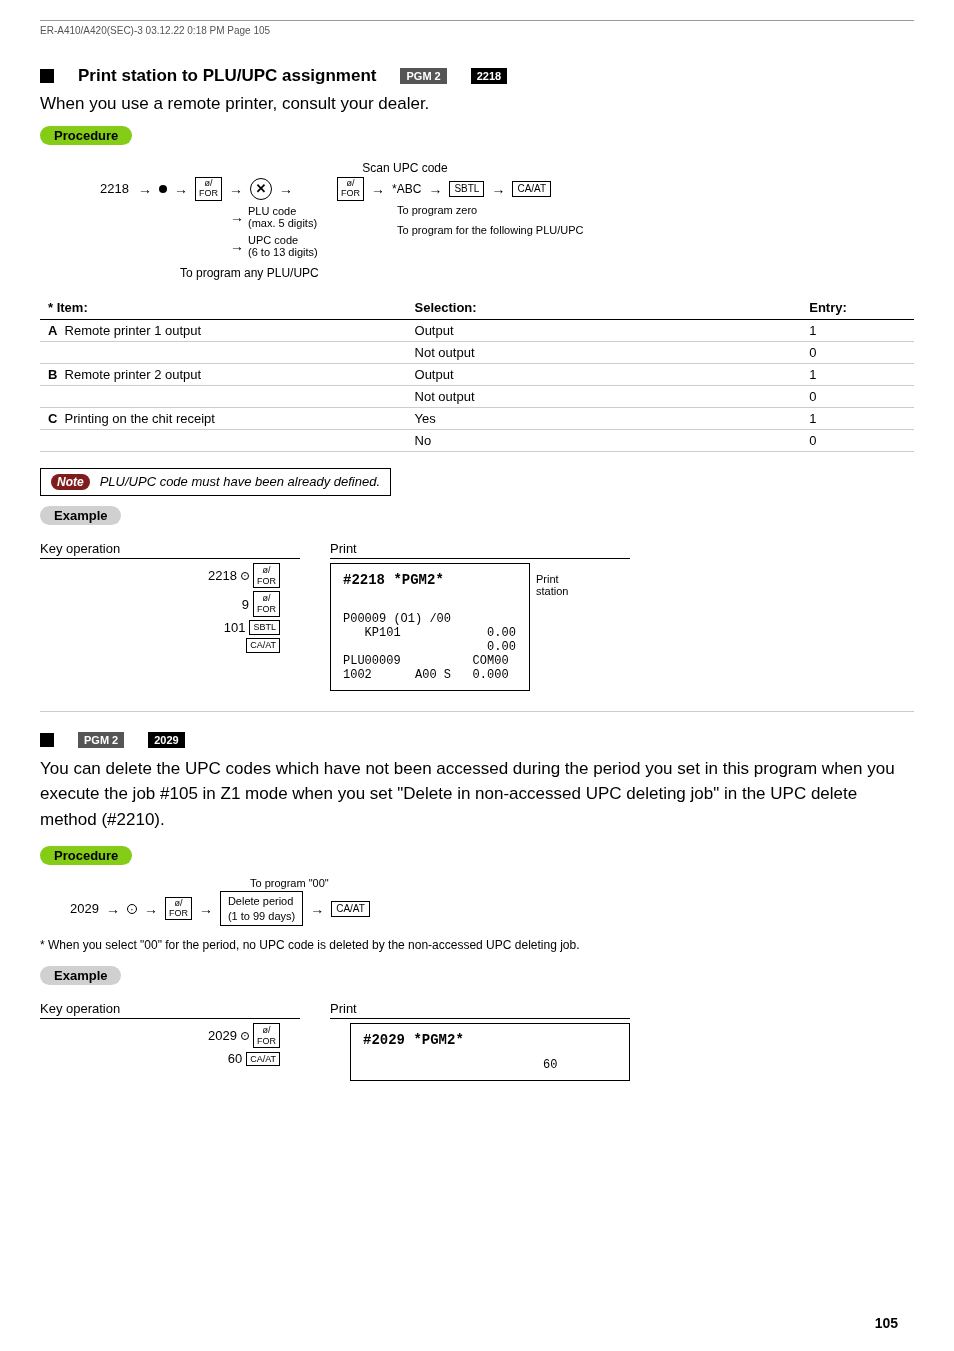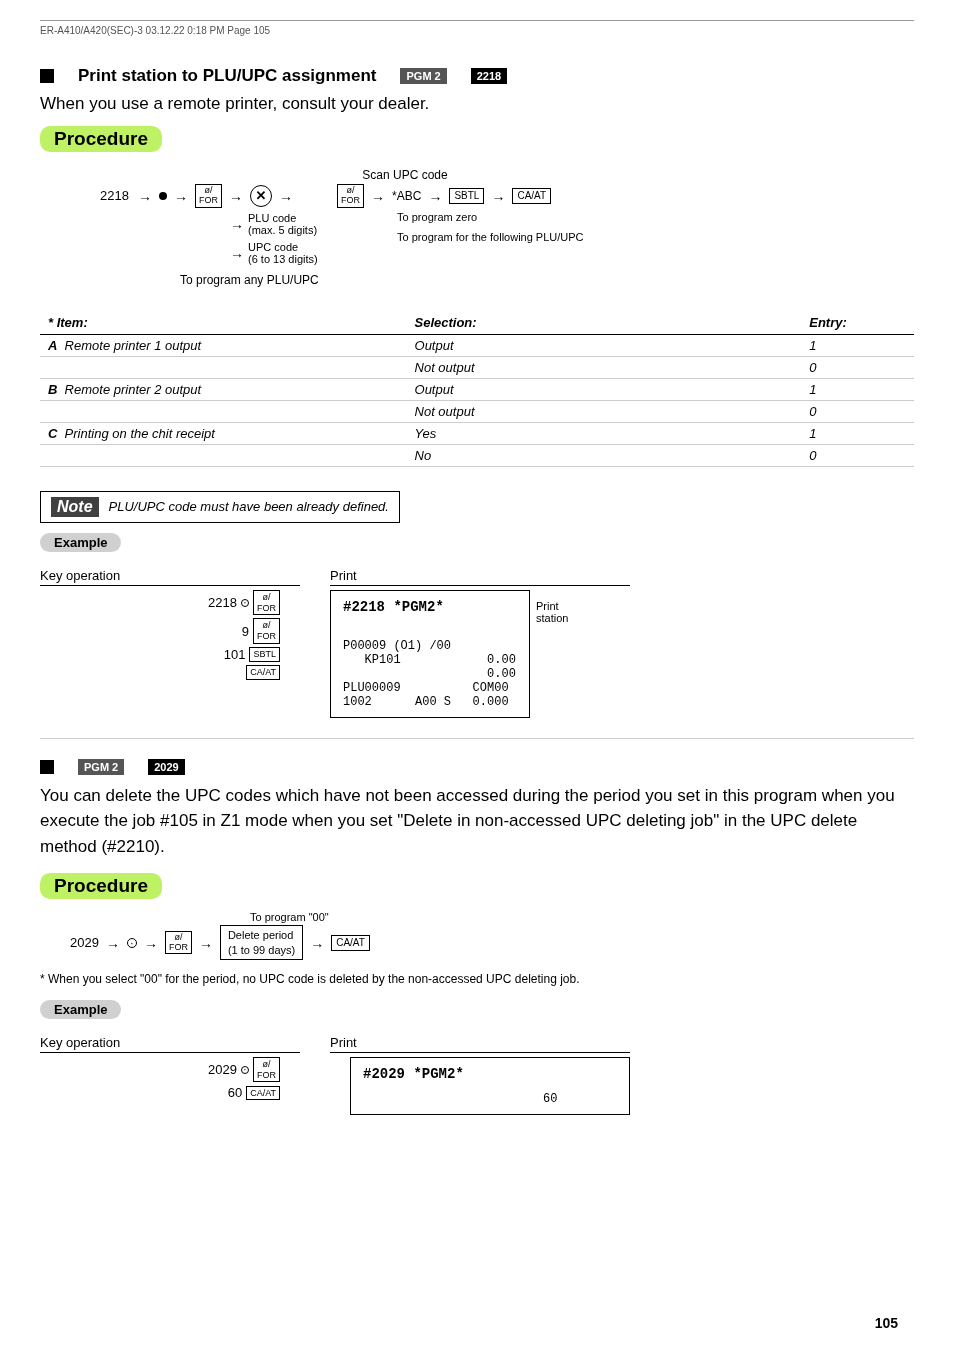--- a/index.html
+++ b/index.html
@@ -48,25 +48,25 @@
       font-size: 11px;
       padding: 2px 6px;
       font-weight: bold;
     }
     .subtitle {
       font-size: 17px;
       margin-bottom: 12px;
     }
     .procedure-box {
       display: inline-block;
-      background: #bef264;
+      background: #84cc16;
       border-radius: 10px;
       padding: 2px 14px;
       font-weight: bold;
-      font-size: 19px;
+      font-size: 13px;
       margin-bottom: 6px;
     }
     .example-box {
       display: inline-block;
       background: #d0d0d0;
       border-radius: 10px;
       padding: 2px 14px;
       font-weight: bold;
       font-size: 13px;
       margin-bottom: 6px;
@@ -110,23 +110,22 @@
       border: 1px solid #000;
       font-size: 9px;
       padding: 1px 3px;
       text-align: center;
       line-height: 1.2;
     }
     
     .info-table {
       width: 100%;
       border-collapse: collapse;
-      margin: 24px 0;
-      font-size: 13px;
-      font-style: italic;
+      margin: 16px 0;
+      font-size: 13px;
     }
     .info-table th {
       border-bottom: 1.5px solid #000;
       padding: 4px 8px;
       text-align: left;
       font-weight: bold;
     }
     .info-table td {
       border-bottom: 1px solid #ccc;
       padding: 3px 8px;
@@ -135,26 +134,27 @@
     .note-box {
       display: flex;
       align-items: center;
       gap: 10px;
       border: 1px solid #000;
       padding: 5px 10px;
       margin: 10px 0;
       width: fit-content;
     }
     .note-label {
-      background: #404040;
+      background: #7f1d1d;
       color: #fff;
       font-style: italic;
-      font-size: 16px;
+      font-size: 12px;
       padding: 1px 6px;
       font-weight: bold;
+      border-radius: 8px;
     }
     
     .example-section {
       display: flex;
       gap: 30px;
       margin: 10px 0;
     }
     .key-op-col {
       flex: 0 0 260px;
     }

